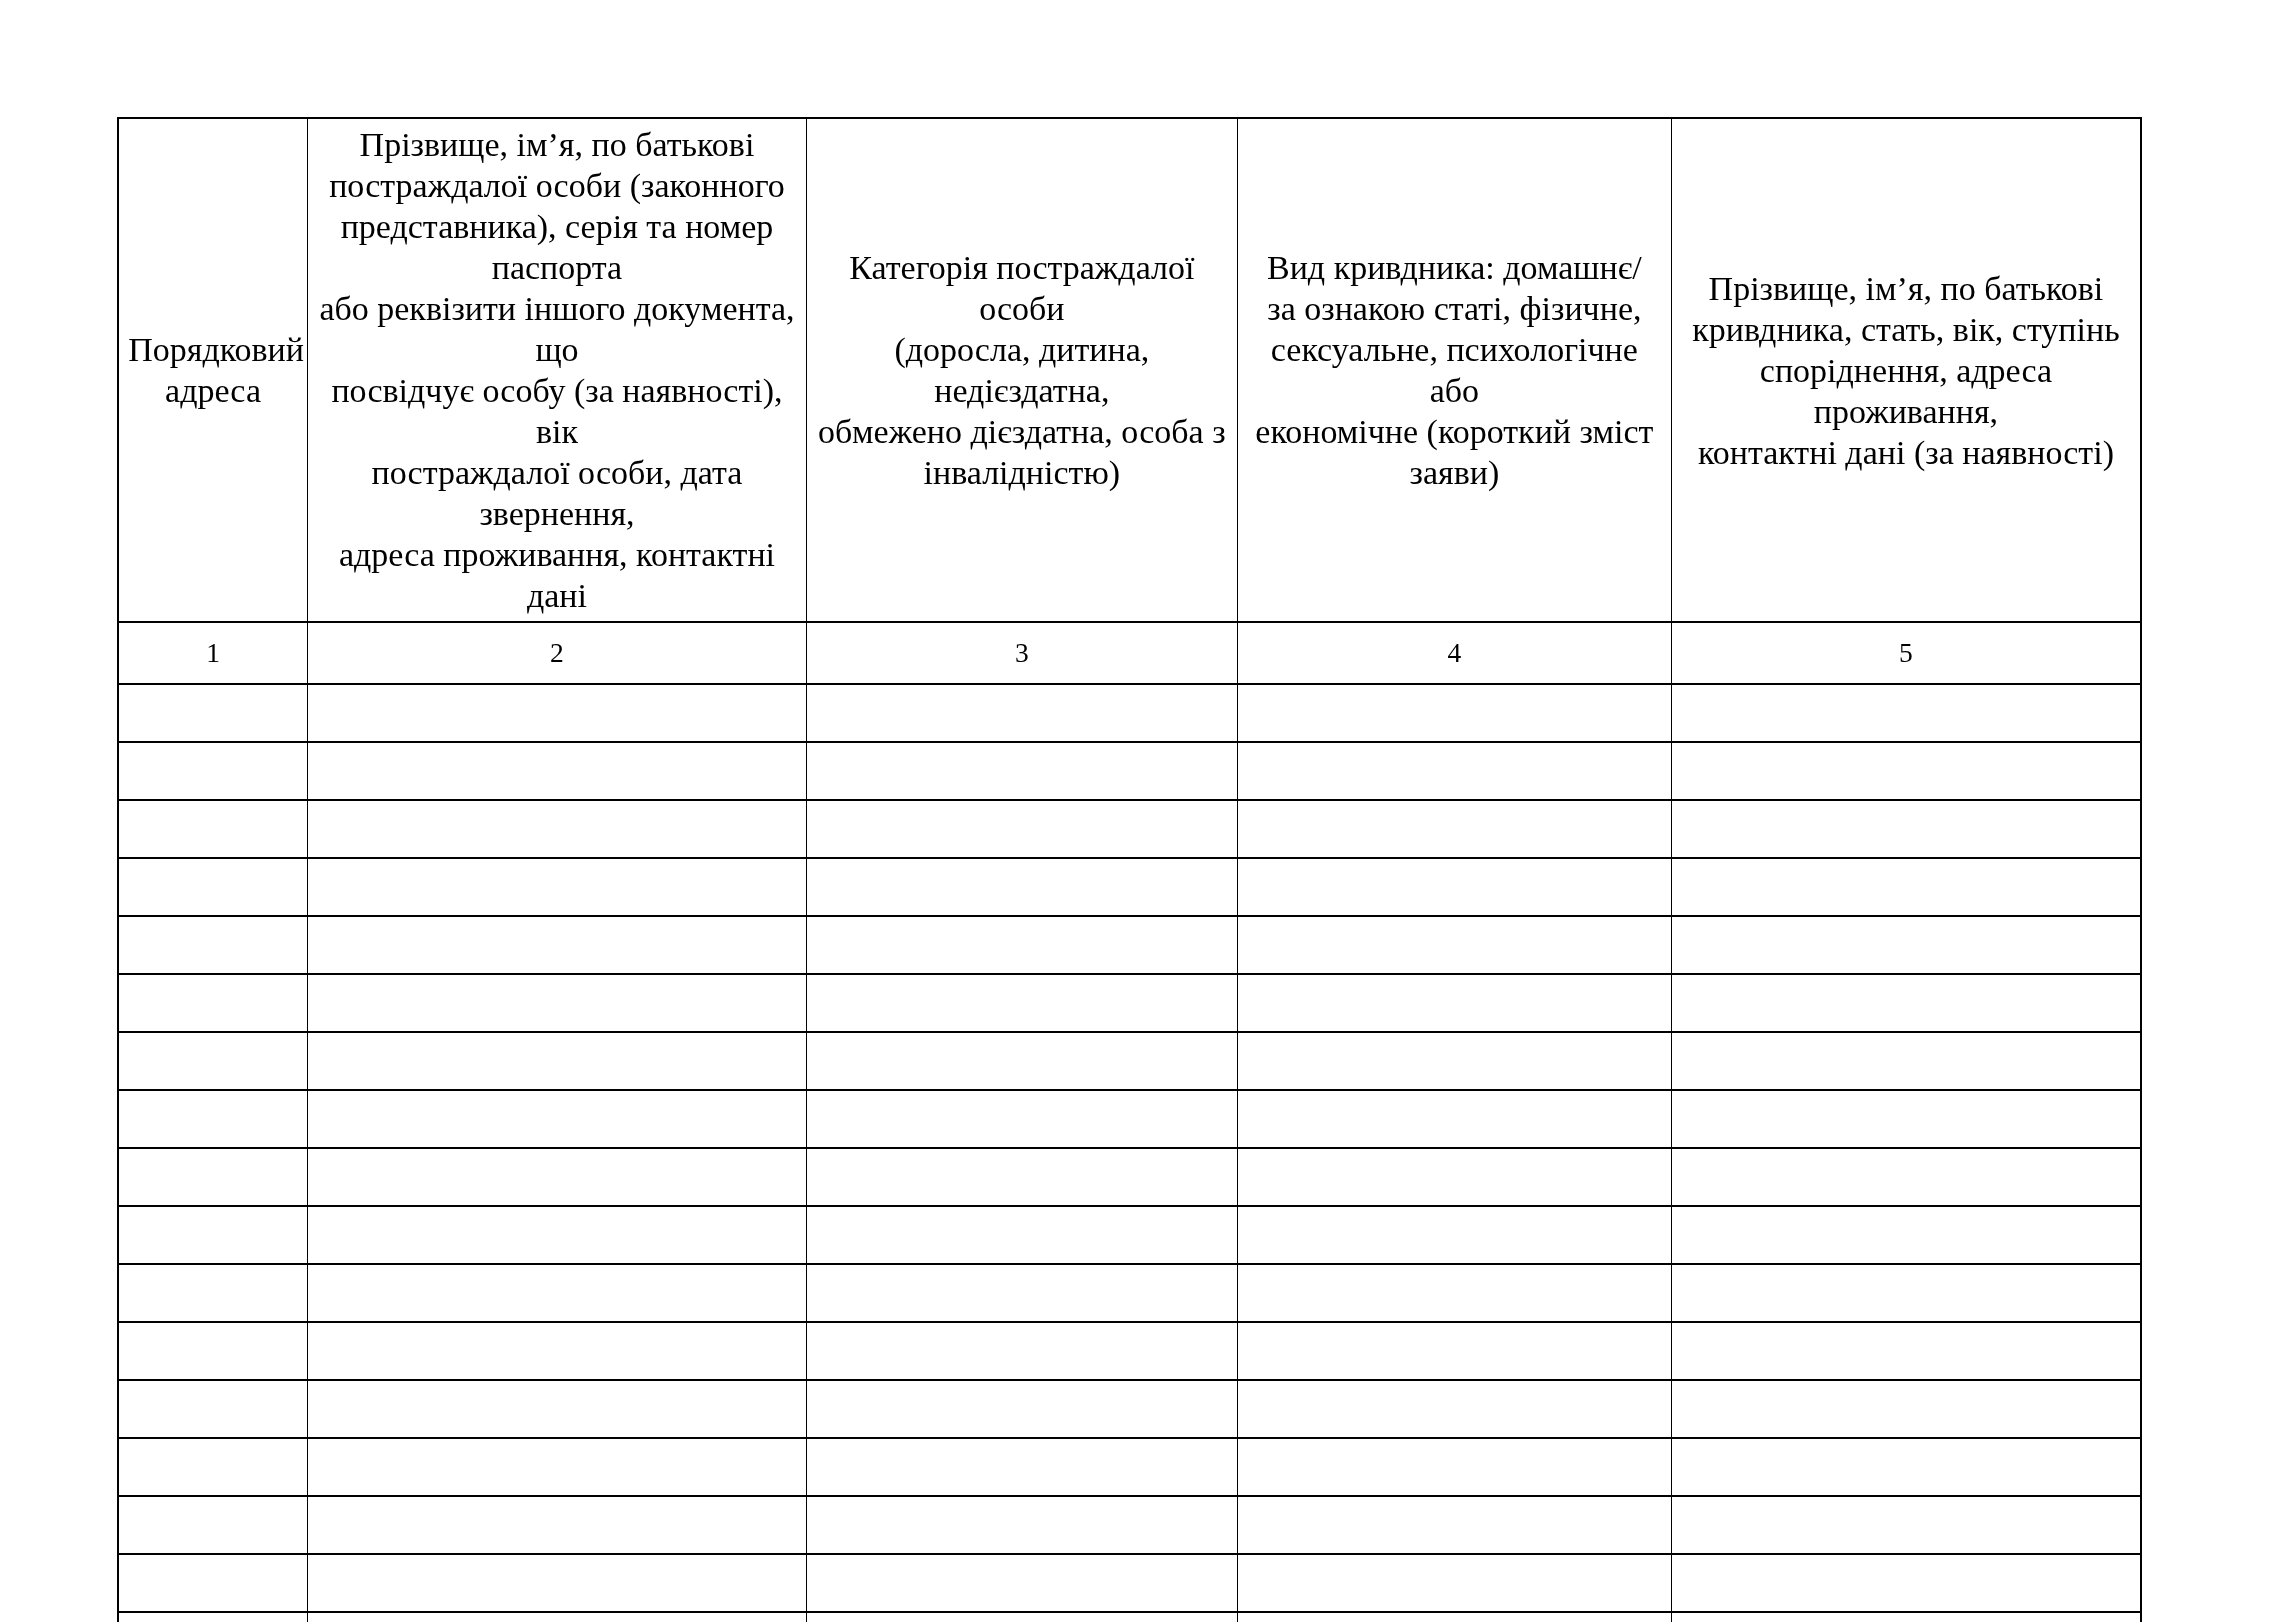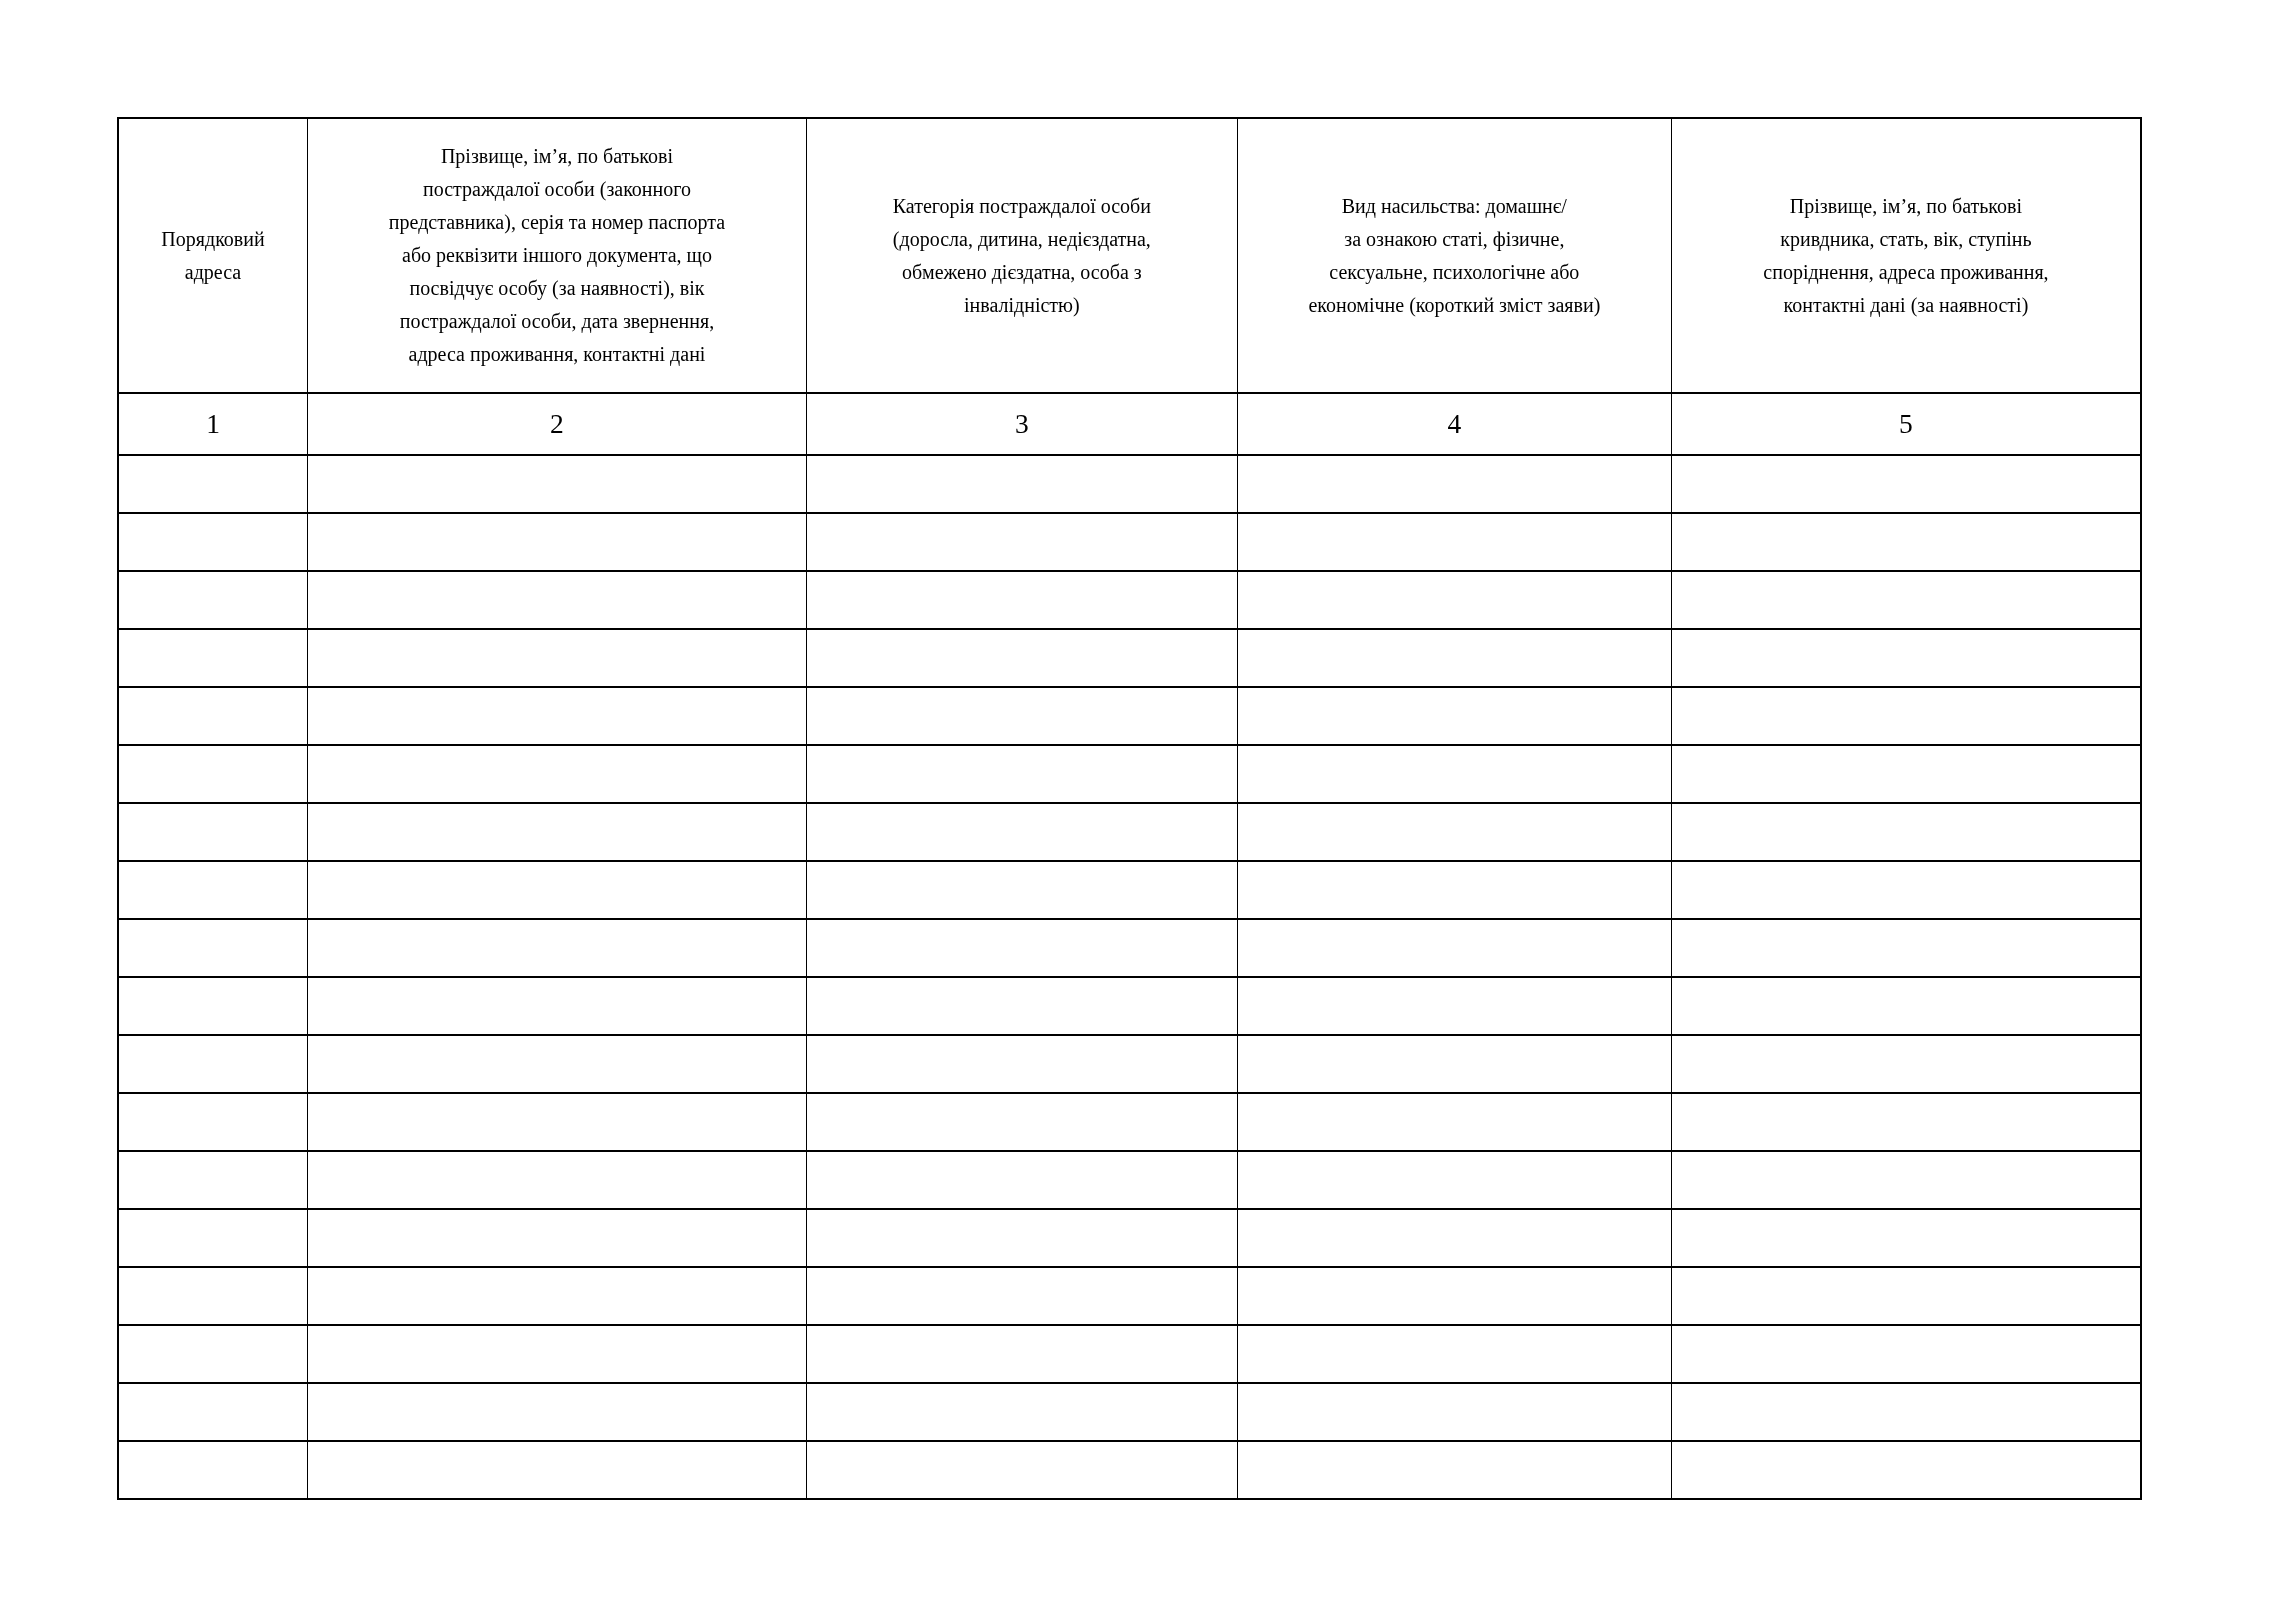--- a/index.html
+++ b/index.html
@@ -50,22 +50,22 @@
     border-right: 1.3px solid #000000;
     background: #ffffff;
     vertical-align: middle;
     text-align: center;
     font-weight: normal;
     padding: 5.2px 9.2px;
   }
 
   tr.header-row { height: 275px; }
   tr.header-row th {
-    font-size: 20px;
-    line-height: 33px;
+    font-size: 34px;
+    line-height: 41px;
     white-space: pre-line;   
   }
 
   tr.number-row { height: 62px; }
   tr.number-row td {
     font-size: 27.5px;
     line-height: 30px;
   }
 
   tr.data-row { height: 58px; }
@@ -91,21 +91,21 @@
 постраждалої особи (законного
 представника), серія та номер паспорта
 або реквізити іншого документа, що
 посвідчує особу (за наявності), вік
 постраждалої особи, дата звернення,
 адреса проживання, контактні дані</th>
         <th>Категорія постраждалої особи
 (доросла, дитина, недієздатна,
 обмежено дієздатна, особа з
 інвалідністю)</th>
-        <th>Вид насильства: домашнє/
+        <th>Вид кривдника: домашнє/
 за ознакою статі, фізичне,
 сексуальне, психологічне або
 економічне (короткий зміст заяви)</th>
         <th>Прізвище, ім’я, по батькові
 кривдника, стать, вік, ступінь
 споріднення, адреса проживання,
 контактні дані (за наявності)</th>
       </tr>
       <tr class="number-row">
         <td>1</td>

